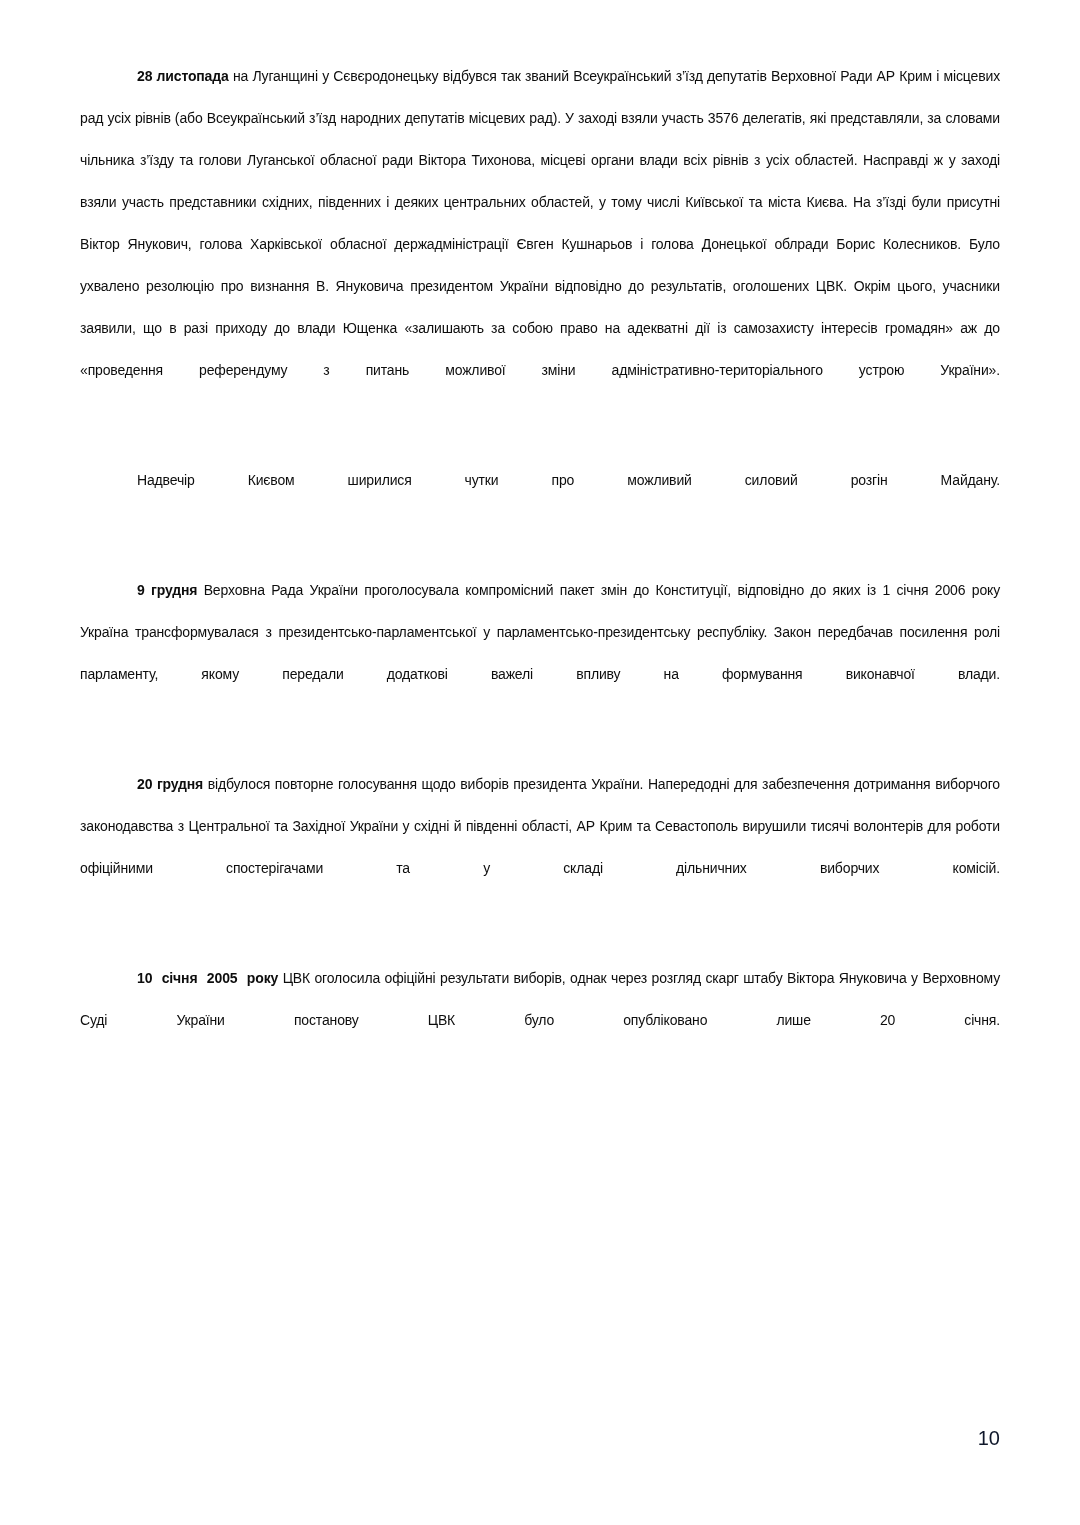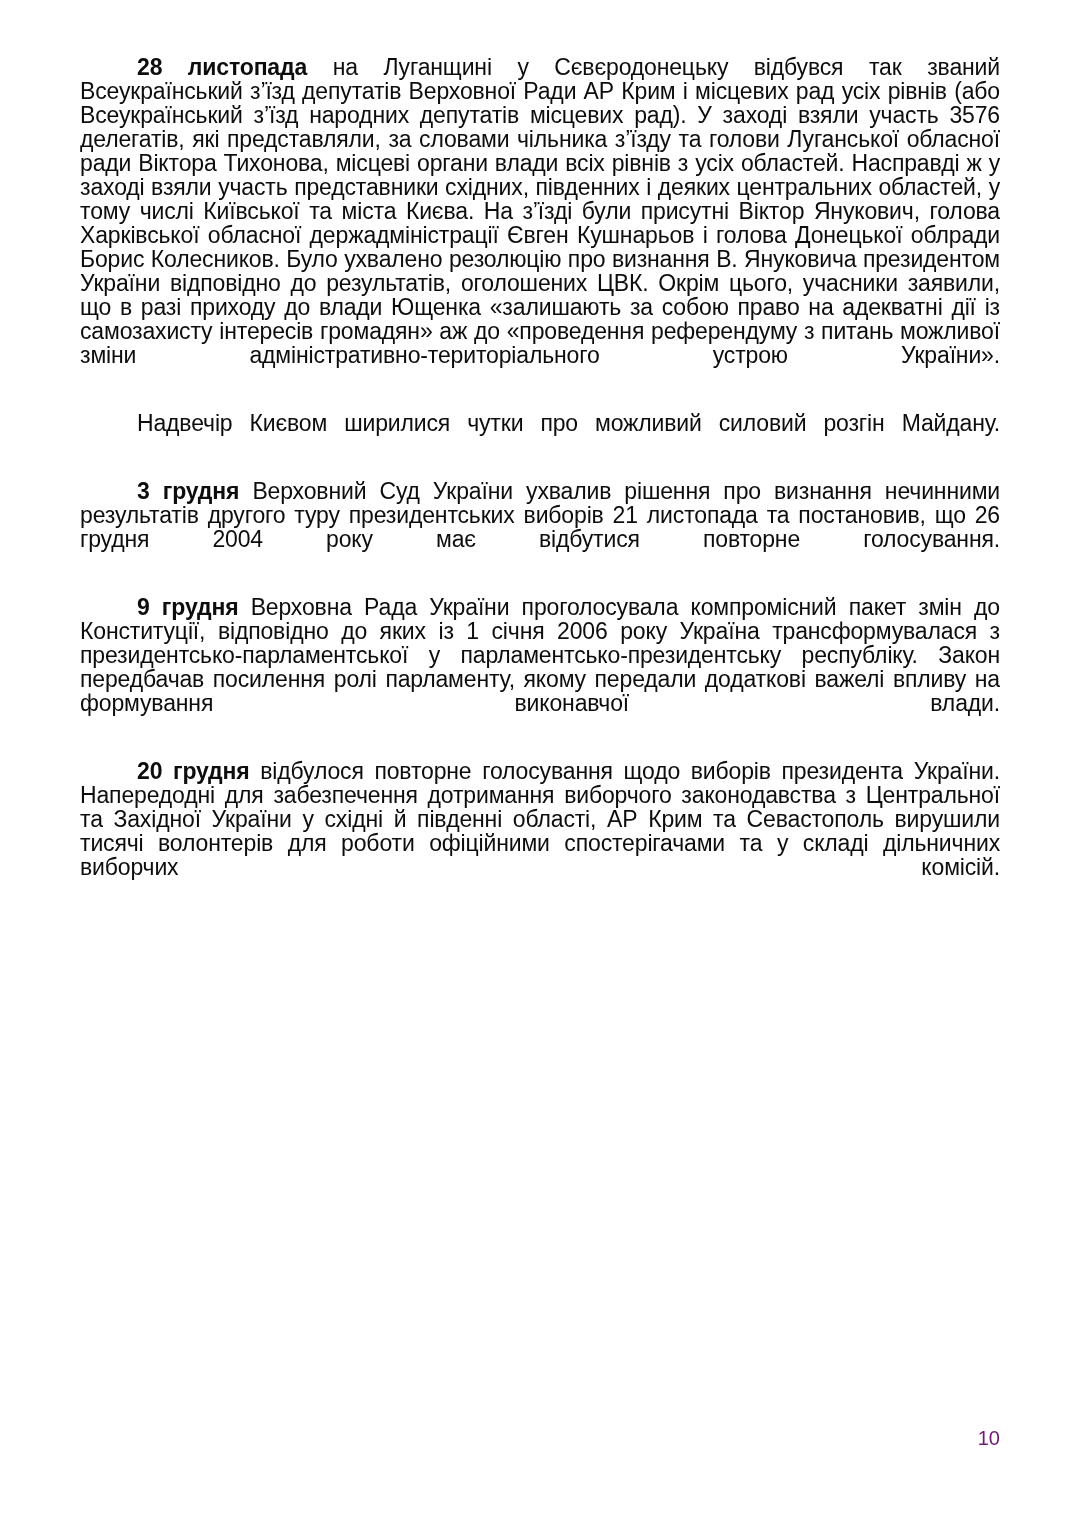--- a/index.html
+++ b/index.html
@@ -31,30 +31,30 @@
     position: absolute;
     left: 80px;
     top: 55px;
     width: 920px;
   }
 
   p.para {
     margin: 0 0 0 0;
     text-align: justify;
     text-justify: inter-word;
-    font-size: 23px;
-    line-height: 24px;
+    font-size: 14px;
+    line-height: 42px;
     letter-spacing: -0.15px;
     word-spacing: 0px;
     text-indent: 57px;
     hyphens: none;
   }
 
   p.para + p.para {
-    margin-top: 20px;
+    margin-top: 26px;
   }
 
   
   p.para:after {
     content: "";
     display: inline-block;
     width: 100%;
   }
 
   b.lead {
@@ -66,33 +66,33 @@
   }
 
   .page-number {
     position: absolute;
     left: 0;
     top: 1425px;
     width: 1000px;
     text-align: right;
     font-size: 20px;
     line-height: 26px;
-    color: #701a75;
+    color: #0f172a;
     font-family: "Liberation Sans", "DejaVu Sans", sans-serif;
   }
 </style>
 </head>
 <body>
 
 <div class="page">
 
   <div class="content">
 
   <p class="para"><b class="lead">28 листопада</b><span> на Луганщині у Сєвєродонецьку відбувся так званий Всеукраїнський з’їзд депутатів Верховної Ради АР Крим і місцевих рад усіх рівнів (або Всеукраїнський з’їзд народних депутатів місцевих рад). У заході взяли участь 3576 делегатів, які представляли, за словами чільника з’їзду та голови Луганської обласної ради Віктора Тихонова, місцеві органи влади всіх рівнів з усіх областей. Насправді ж у заході взяли участь представники східних, південних і деяких центральних областей, у тому числі Київської та міста Києва. На з’їзді були присутні Віктор Янукович, голова Харківської обласної держадміністрації Євген Кушнарьов і голова Донецької облради Борис Колесников. Було ухвалено резолюцію про визнання В. Януковича президентом України відповідно до результатів, оголошених ЦВК. Окрім цього, учасники заявили, що в разі приходу до влади Ющенка «залишають за собою право на адекватні дії із самозахисту інтересів громадян» аж до «проведення референдуму з питань можливої зміни адміністративно-територіального устрою України».</span></p>
       <p class="para"><span>Надвечір Києвом ширилися чутки про можливий силовий розгін Майдану.</span></p>
-      <p class="para"><b class="lead">3 грудня</b><span> Верховний Суд України ухвалив рішення про визнання нечинними результатів другого туру президентських виборів 21 листопада та постановив, що 26 грудня 2004 року має відбутися повторне голосування.</span></p>
       <p class="para"><b class="lead">9 грудня</b><span> Верховна Рада України проголосувала компромісний пакет змін до Конституції, відповідно до яких із 1 січня 2006 року Україна трансформувалася з президентсько-парламентської у парламентсько-президентську республіку. Закон передбачав посилення ролі парламенту, якому передали додаткові важелі впливу на формування виконавчої влади.</span></p>
       <p class="para"><b class="lead">20 грудня</b><span> відбулося повторне голосування щодо виборів президента України. Напередодні для забезпечення дотримання виборчого законодавства з Центральної та Західної України у східні й південні області, АР Крим та Севастополь вирушили тисячі волонтерів для роботи офіційними спостерігачами та у складі дільничних виборчих комісій.</span></p>
+      <p class="para"><b class="lead wide">10 січня  2005 року</b><span> ЦВК оголосила офіційні результати виборів, однак через розгляд скарг штабу Віктора Януковича у Верховному Суді України постанову ЦВК було опубліковано лише 20 січня.</span></p>
     </div>
 
   <div class="page-number">10</div>
 
 </div>
 
 </body></html>

